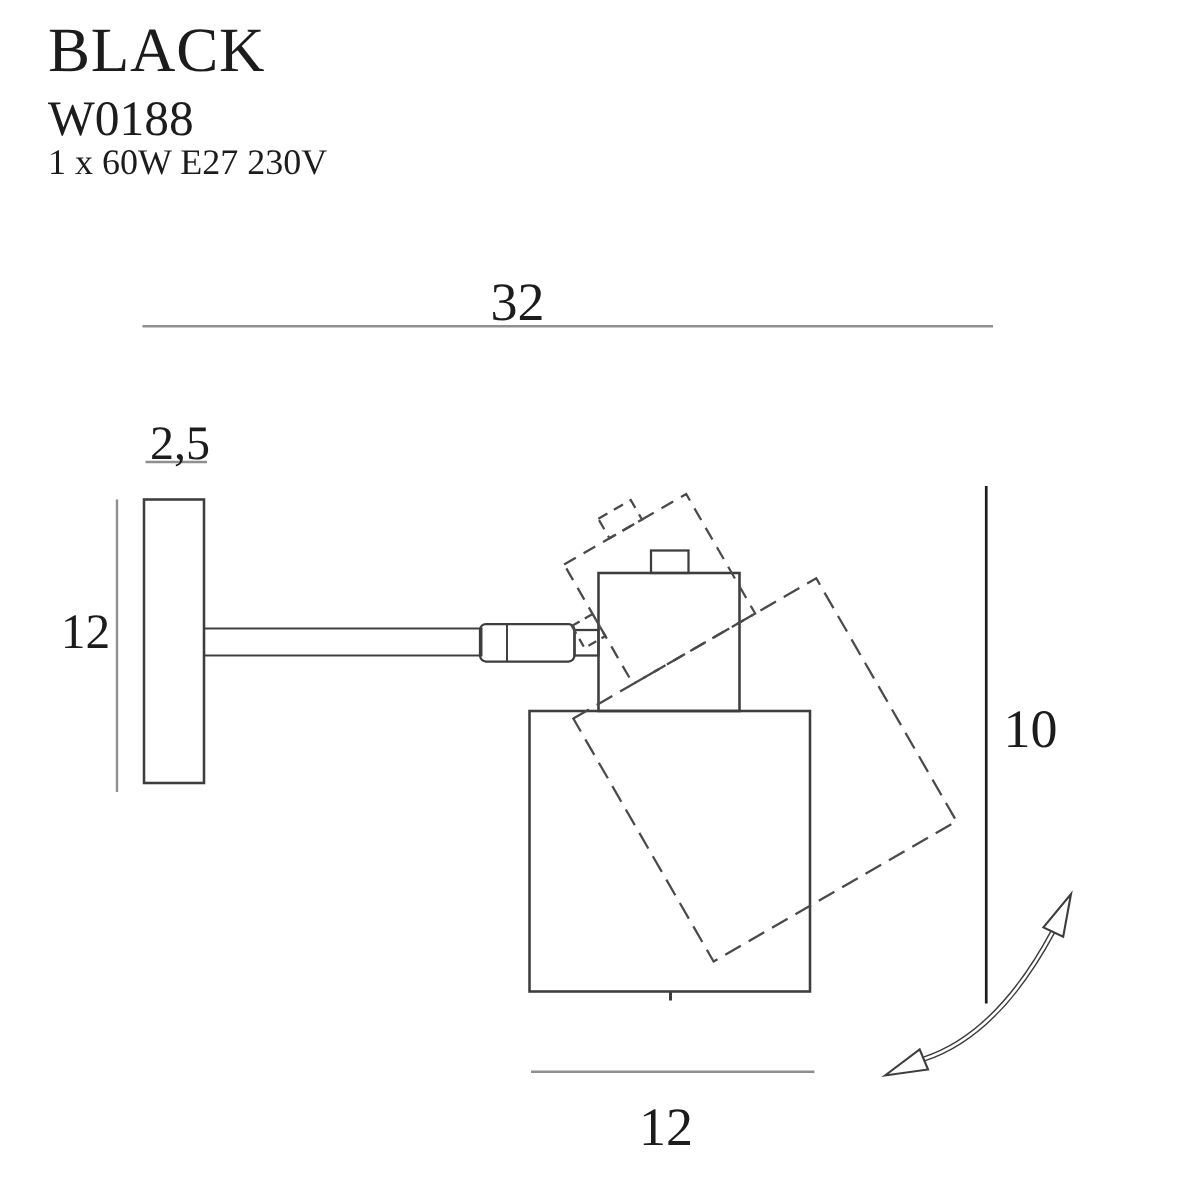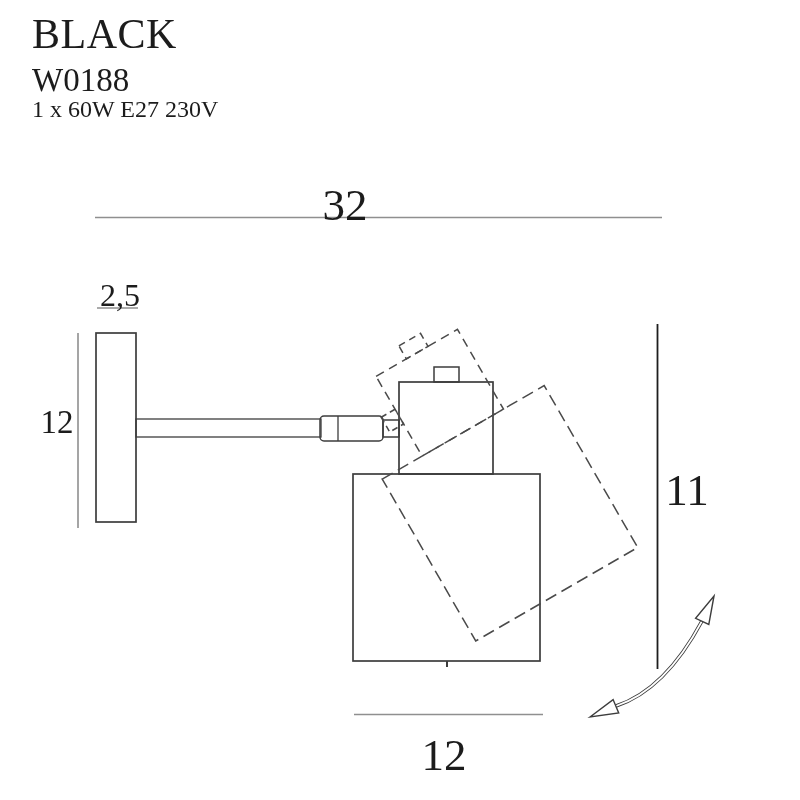--- a/index.html
+++ b/index.html
@@ -5,21 +5,21 @@
   html,body{margin:0;padding:0;background:#ffffff;}
   .stage{
     position:relative;width:798px;height:800px;background:#ffffff;overflow:hidden;
     font-family:"Liberation Serif", serif;color:#1c1c1c;
   }
   .stage svg{position:absolute;left:0;top:0;}
   .lbl{position:absolute;white-space:nowrap;line-height:1;color:#1c1c1c;}
   .product-name{left:32px;top:13px;font-size:42px;letter-spacing:0.5px;}
   .product-code{left:32px;top:64px;font-size:33px;}
   .product-spec{left:32px;top:97px;font-size:24px;}
-  .dim{font-size:45px;transform:translateX(-50%);}
+  .dim{font-size:36px;transform:translateX(-50%);}
   .dim-32{left:345px;top:183px;}
   .dim-25{left:120px;top:279px;font-size:32px;}
   .dim-12-left{left:57px;top:406px;font-size:33px;}
   .dim-17{left:687px;top:468px;}
   .dim-12-bottom{left:444px;top:733px;}
 </style>
 </head>
 <body>
 
 <div class="stage">
@@ -61,16 +61,16 @@
     </g>
   </svg>
 
   <div class="lbl product-name">BLACK</div>
   <div class="lbl product-code">W0188</div>
   <div class="lbl product-spec">1 x 60W E27 230V</div>
 
   <div class="lbl dim dim-32">32</div>
   <div class="lbl dim dim-25">2,5</div>
   <div class="lbl dim dim-12-left">12</div>
-  <div class="lbl dim dim-17">11</div>
+  <div class="lbl dim dim-17">10</div>
   <div class="lbl dim dim-12-bottom">12</div>
 
 </div>
 
 </body></html>

